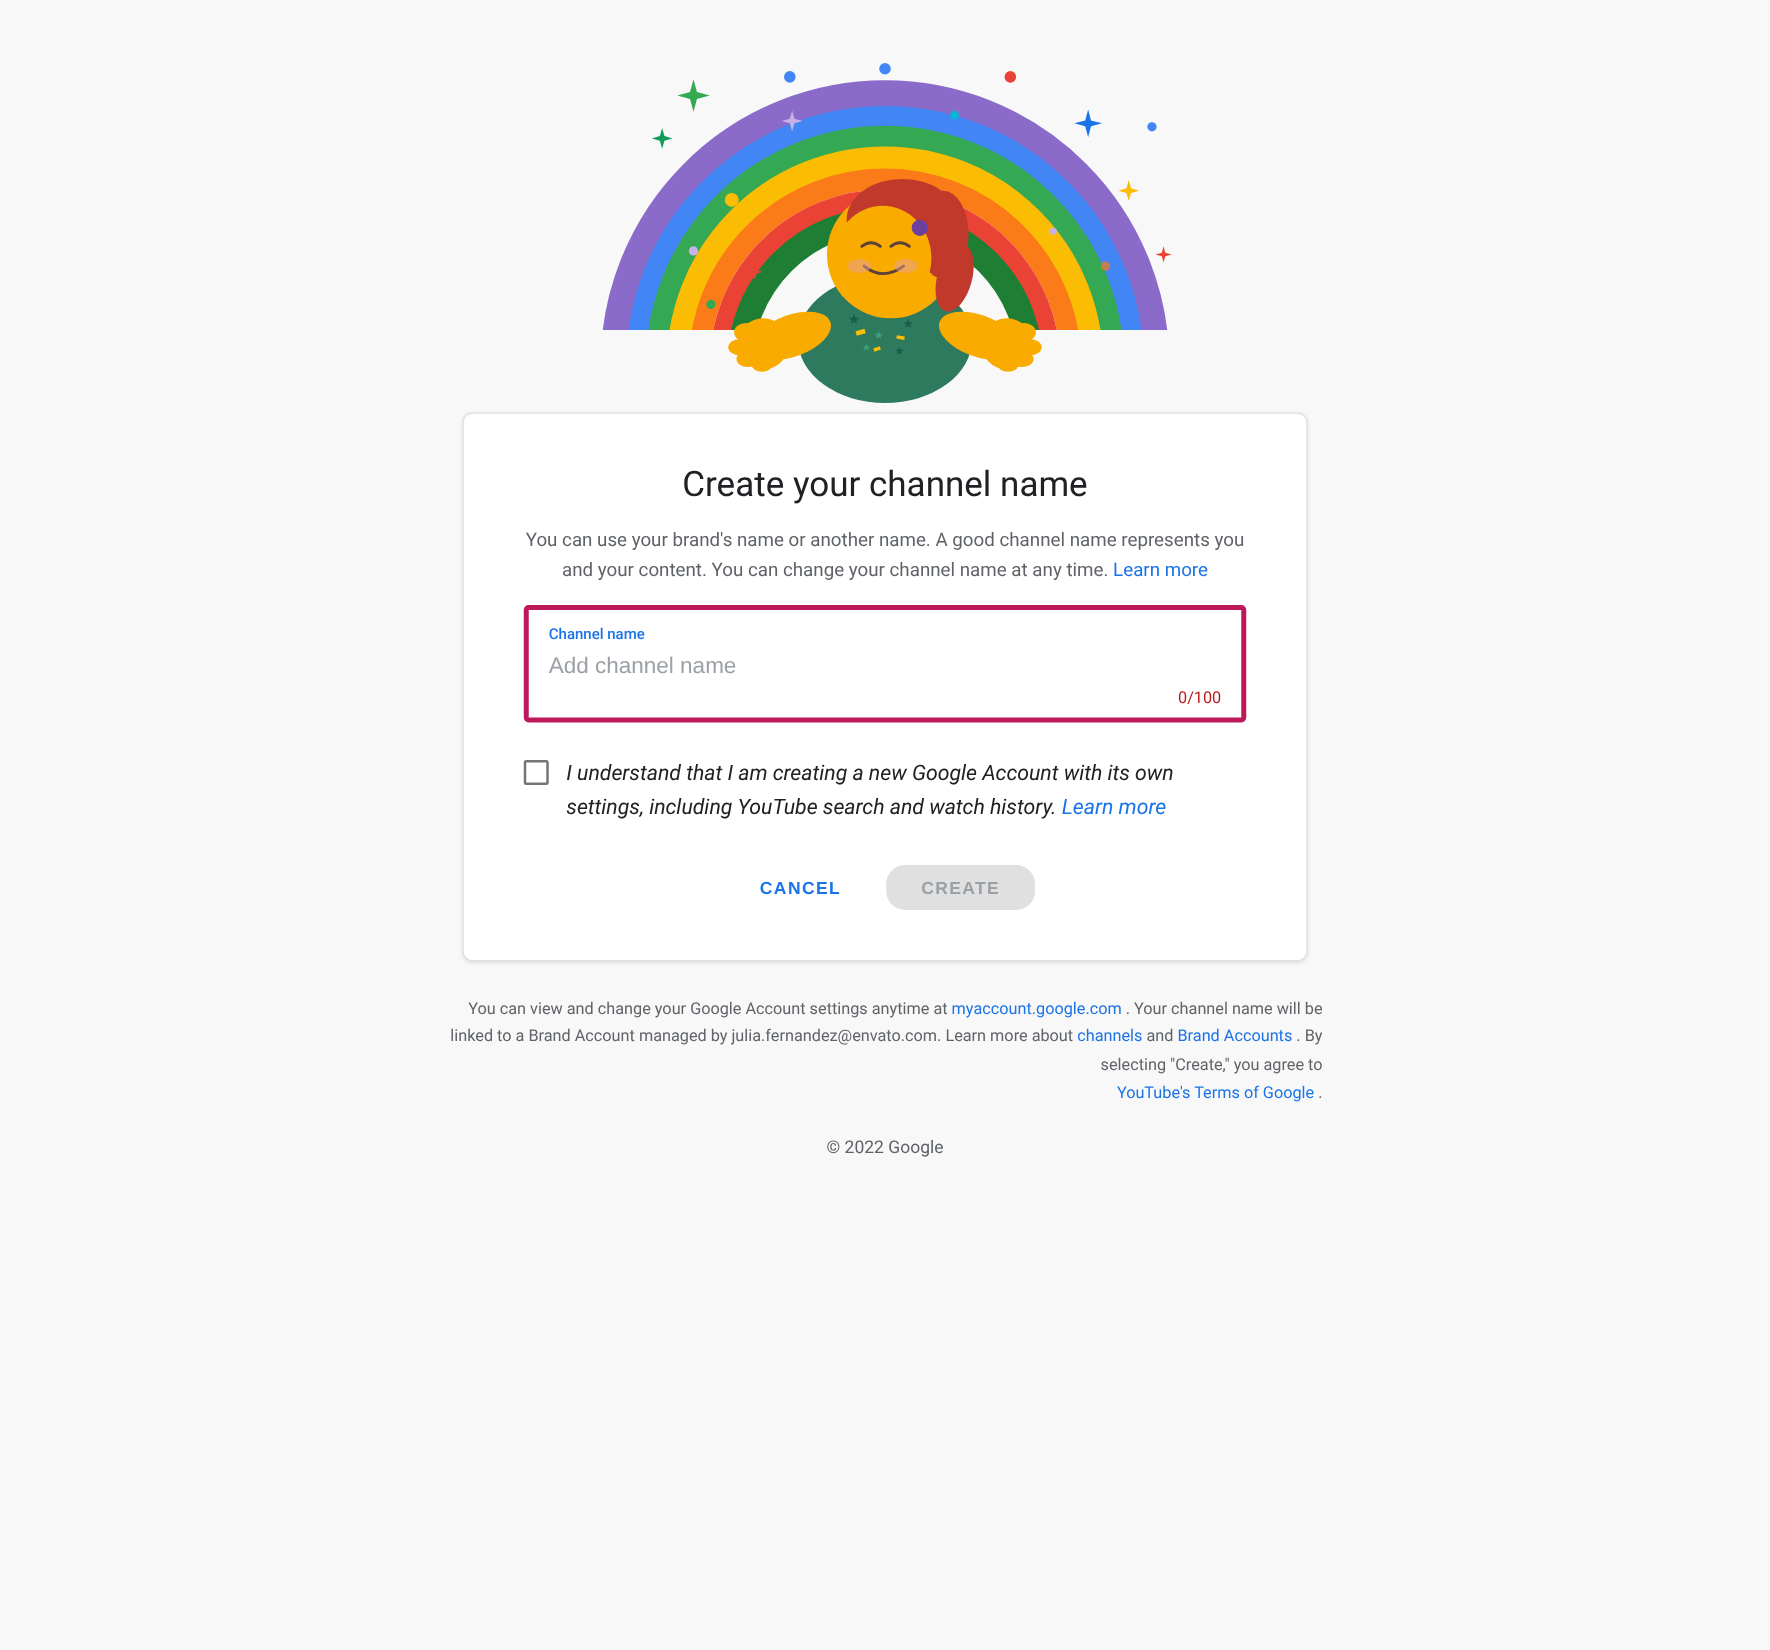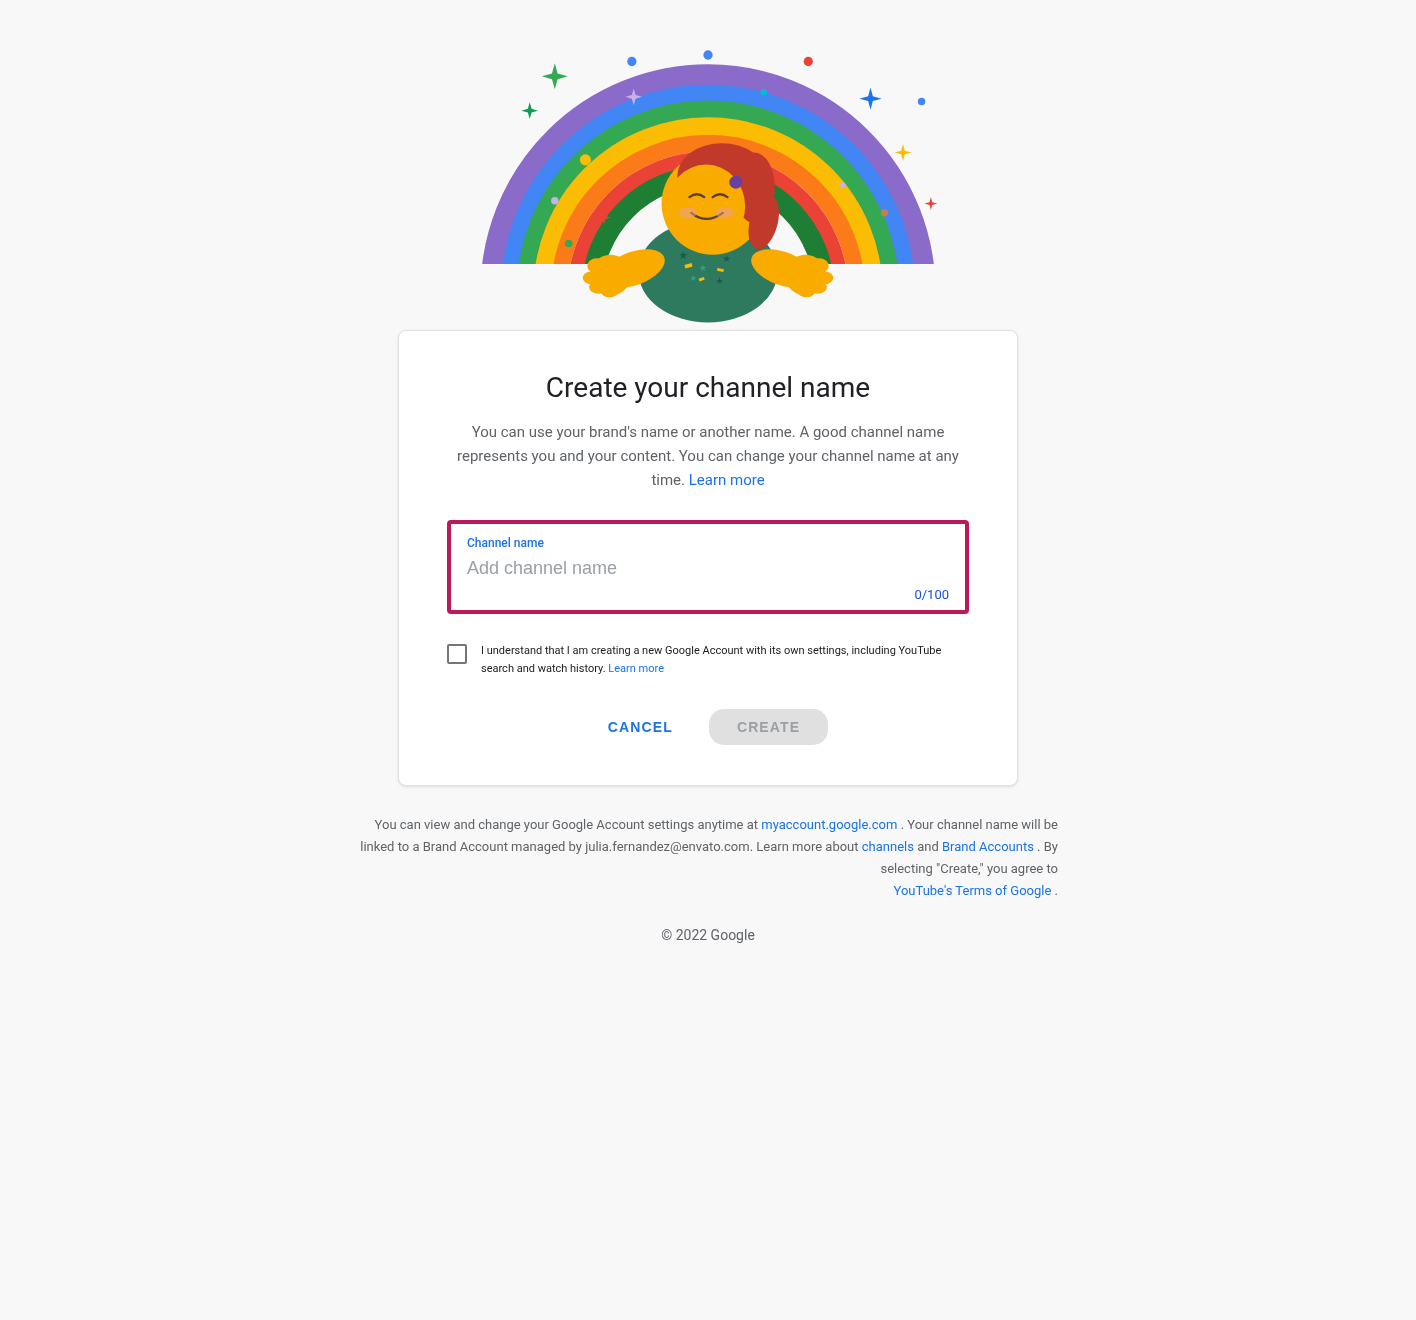--- a/index.html
+++ b/index.html
@@ -27,40 +27,40 @@
       height: 320px;
       display: flex;
       justify-content: center;
       align-items: flex-end;
     }
 
     .dialog-card {
       background: #fff;
       border: 1px solid #e0e0e0;
       border-radius: 8px;
-      width: 620px;
+      width: 676px;
       padding: 40px 48px 40px 48px;
       margin-top: -10px;
       box-shadow: 0 1px 3px rgba(0,0,0,0.1);
     }
 
     .dialog-title {
       font-size: 28px;
       font-weight: 400;
       color: #202124;
       text-align: center;
       margin-bottom: 16px;
     }
 
     .dialog-description {
       font-size: 15px;
       color: #5f6368;
       text-align: center;
       line-height: 1.6;
-      margin-bottom: 28px;
+      margin-bottom: 16px;
     }
 
     .dialog-description a {
       color: #1a73e8;
       text-decoration: none;
     }
 
     .input-field-wrapper {
       border: 4px solid #be185d;
       border-radius: 4px;
@@ -88,21 +88,21 @@
       caret-color: #202124;
     }
 
     .channel-input::placeholder {
       color: #9aa0a6;
     }
 
     .char-count {
       text-align: right;
       font-size: 13px;
-      color: #1d4ed8;
+      color: #b91c1c;
       margin-top: 4px;
     }
 
     .checkbox-row {
       display: flex;
       align-items: flex-start;
       gap: 14px;
       margin-bottom: 32px;
     }
 
@@ -111,23 +111,24 @@
       height: 20px;
       border: 2px solid #757575;
       border-radius: 2px;
       flex-shrink: 0;
       margin-top: 2px;
       background: #fff;
       cursor: pointer;
     }
 
     .checkbox-text {
-      font-size: 11px;
+      font-size: 17px;
       color: #202124;
       line-height: 1.6;
+      font-style: italic;
     }
 
     .checkbox-text a {
       color: #1a73e8;
       text-decoration: none;
     }
 
     .button-row {
       display: flex;
       justify-content: center;

